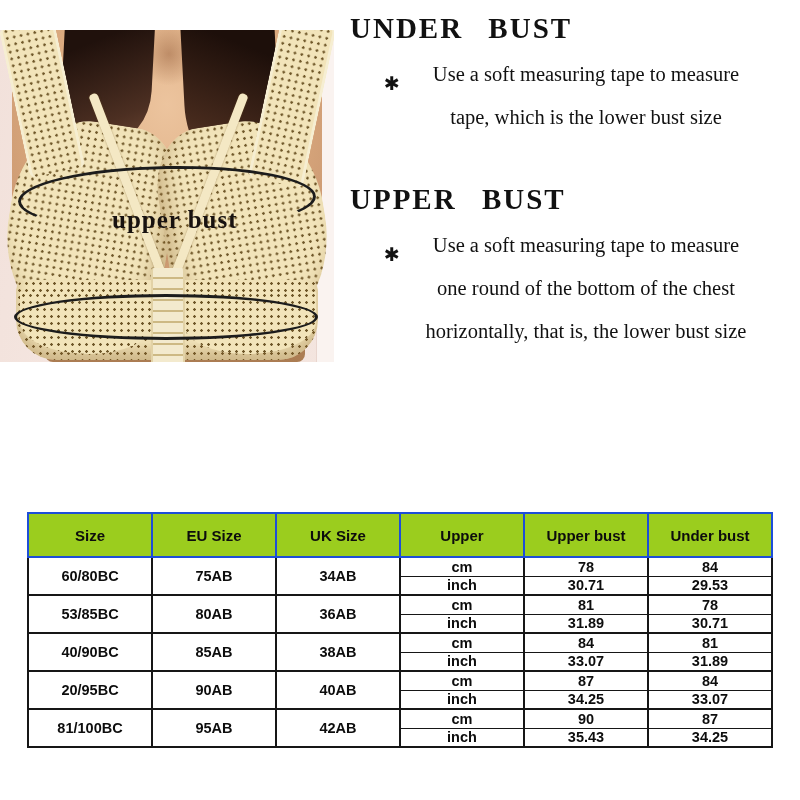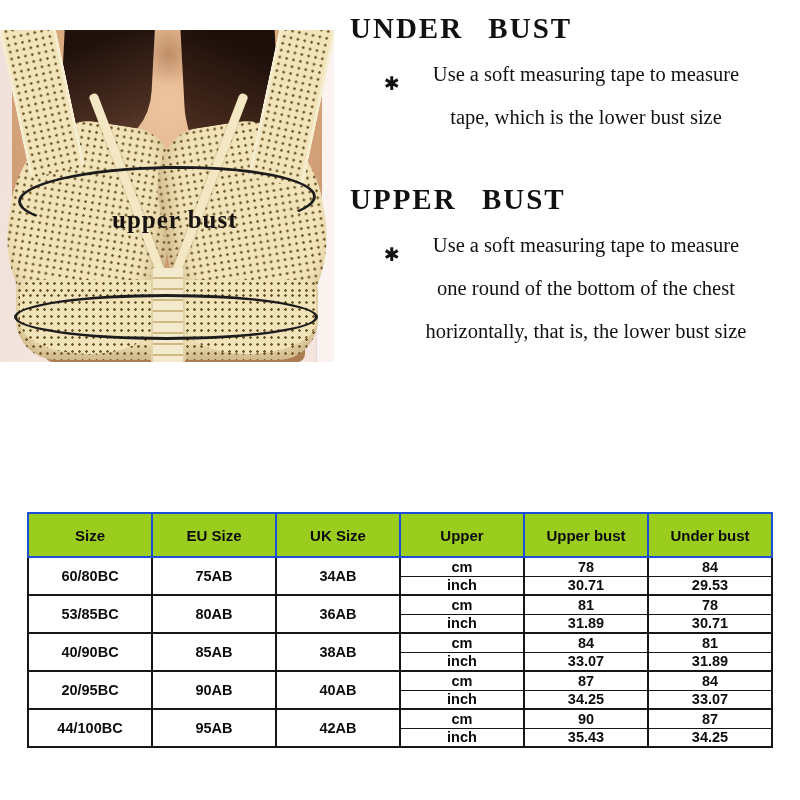--- a/index.html
+++ b/index.html
@@ -208,21 +208,21 @@
         <td>87</td>
         <td>84</td>
       </tr>
       <tr>
         <td>inch</td>
         <td>34.25</td>
         <td>33.07</td>
       </tr>
 
       <tr class="group-start sub-cm">
-        <td rowspan="2">44/100BC</td>
+        <td rowspan="2">81/100BC</td>
         <td rowspan="2">95AB</td>
         <td rowspan="2">42AB</td>
         <td>cm</td>
         <td>90</td>
         <td>87</td>
       </tr>
       <tr>
         <td>inch</td>
         <td>35.43</td>
         <td>34.25</td>

